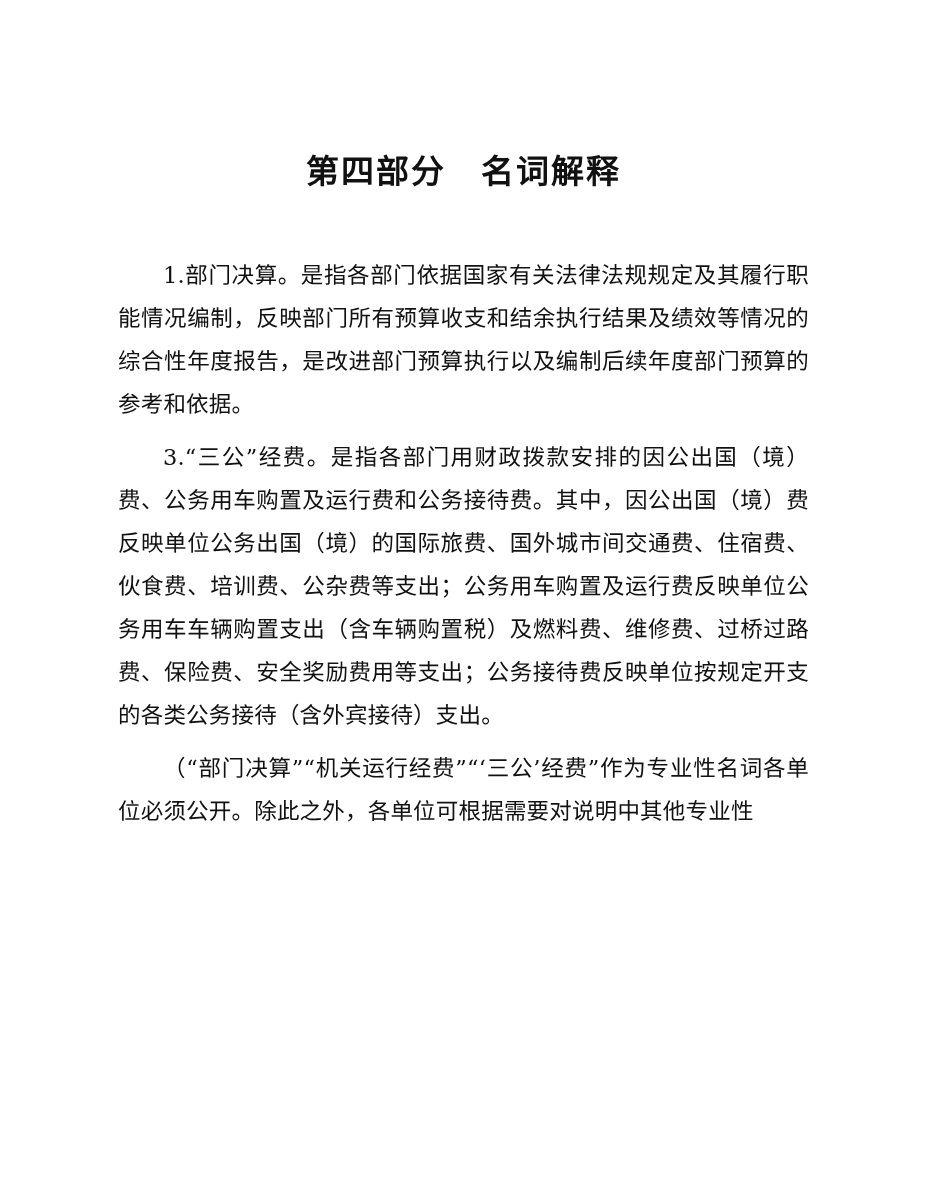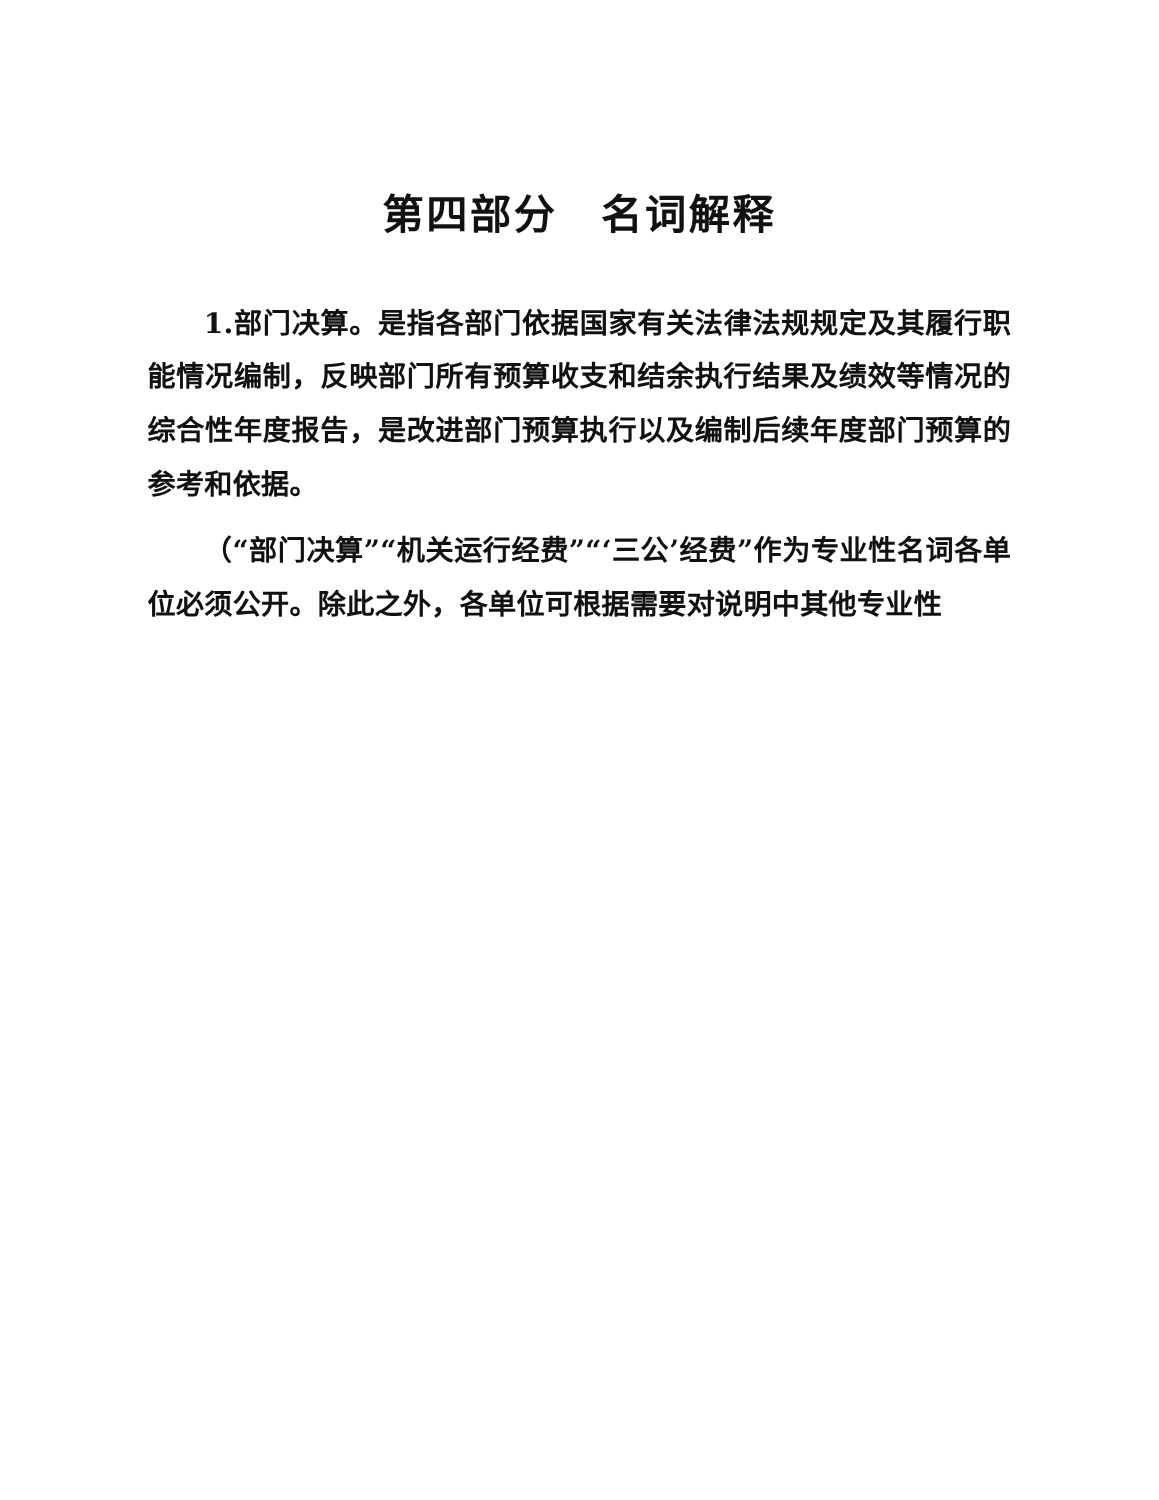--- a/index.html
+++ b/index.html
@@ -28,22 +28,21 @@
     font-size: 33px;
     font-weight: bold;
     letter-spacing: 2px;
     margin: 0;
     padding-top: 152px;
     line-height: 1.2;
     font-family: "DejaVu Serif", "Liberation Serif", serif;
   }
   .body-block {
     padding: 0 118px 0 118px;
-    margin-top: 46px;
-    font-weight: bold;
+    margin-top: 62px;
   }
   .para {
     font-size: 22.5px;
     line-height: 43px;
     text-align: justify;
     text-justify: inter-ideograph;
     text-indent: 2em;
     margin: 0 0 10px 0;
     letter-spacing: 0.2px;
     font-family: "DejaVu Serif", "Liberation Serif", serif;
@@ -54,16 +53,17 @@
 </style>
 </head>
 <body>
 
 <div class="page">
 
   <h1 class="doc-title">第四部分　名词解释</h1>
 
   <div class="body-block">
     <p class="para">1.部门决算。是指各部门依据国家有关法律法规规定及其履行职能情况编制，反映部门所有预算收支和结余执行结果及绩效等情况的综合性年度报告，是改进部门预算执行以及编制后续年度部门预算的参考和依据。</p>
+    <p class="para">3.“三公”经费。是指各部门用财政拨款安排的因公出国（境）费、公务用车购置及运行费和公务接待费。其中，因公出国（境）费反映单位公务出国（境）的国际旅费、国外城市间交通费、住宿费、伙食费、培训费、公杂费等支出；公务用车购置及运行费反映单位公务用车车辆购置支出（含车辆购置税）及燃料费、维修费、过桥过路费、保险费、安全奖励费用等支出；公务接待费反映单位按规定开支的各类公务接待（含外宾接待）支出。</p>
     <p class="para para-last">（“部门决算”“机关运行经费”“‘三公’经费”作为专业性名词各单位必须公开。除此之外，各单位可根据需要对说明中其他专业性</p>
   </div>
 
 </div>
 
 </body></html>

